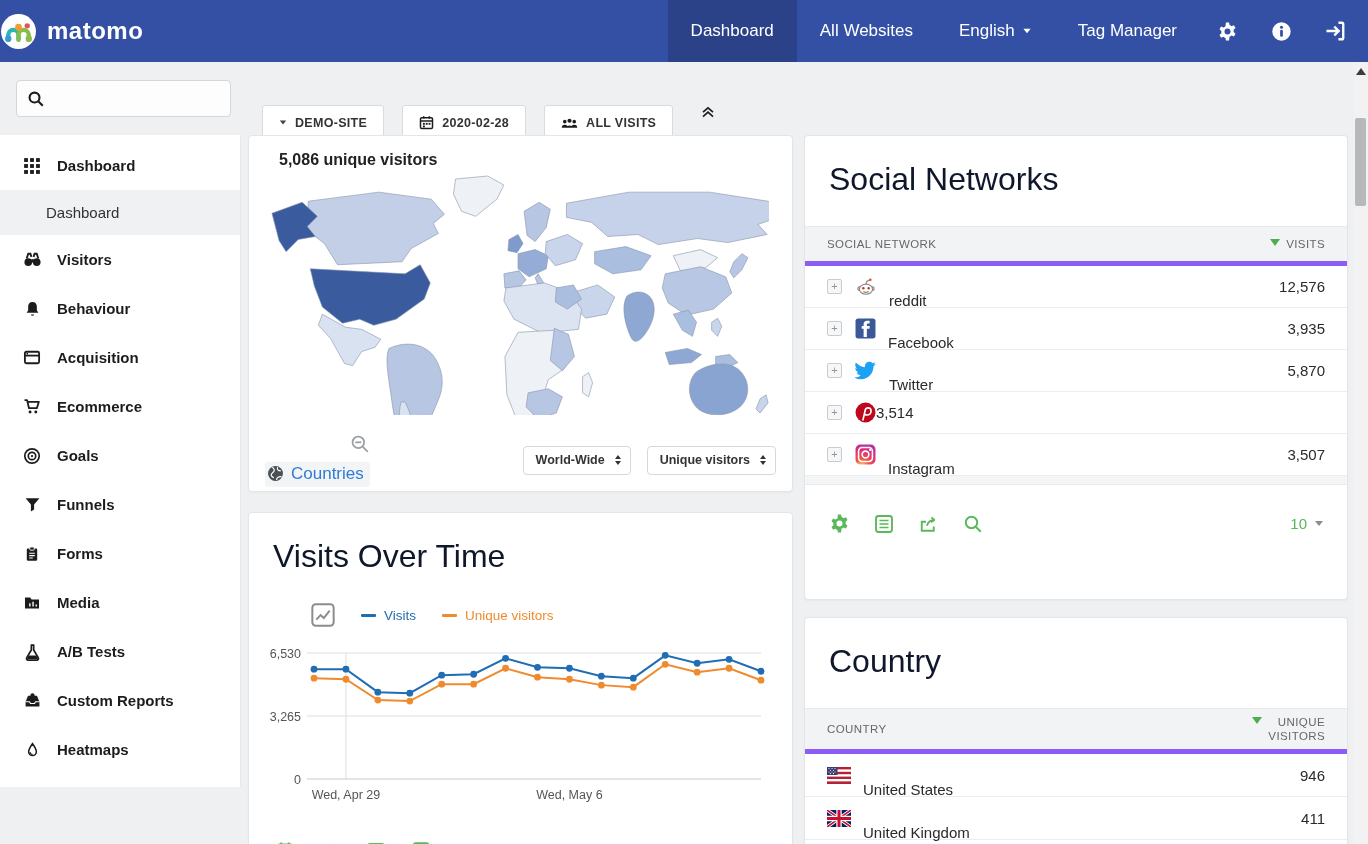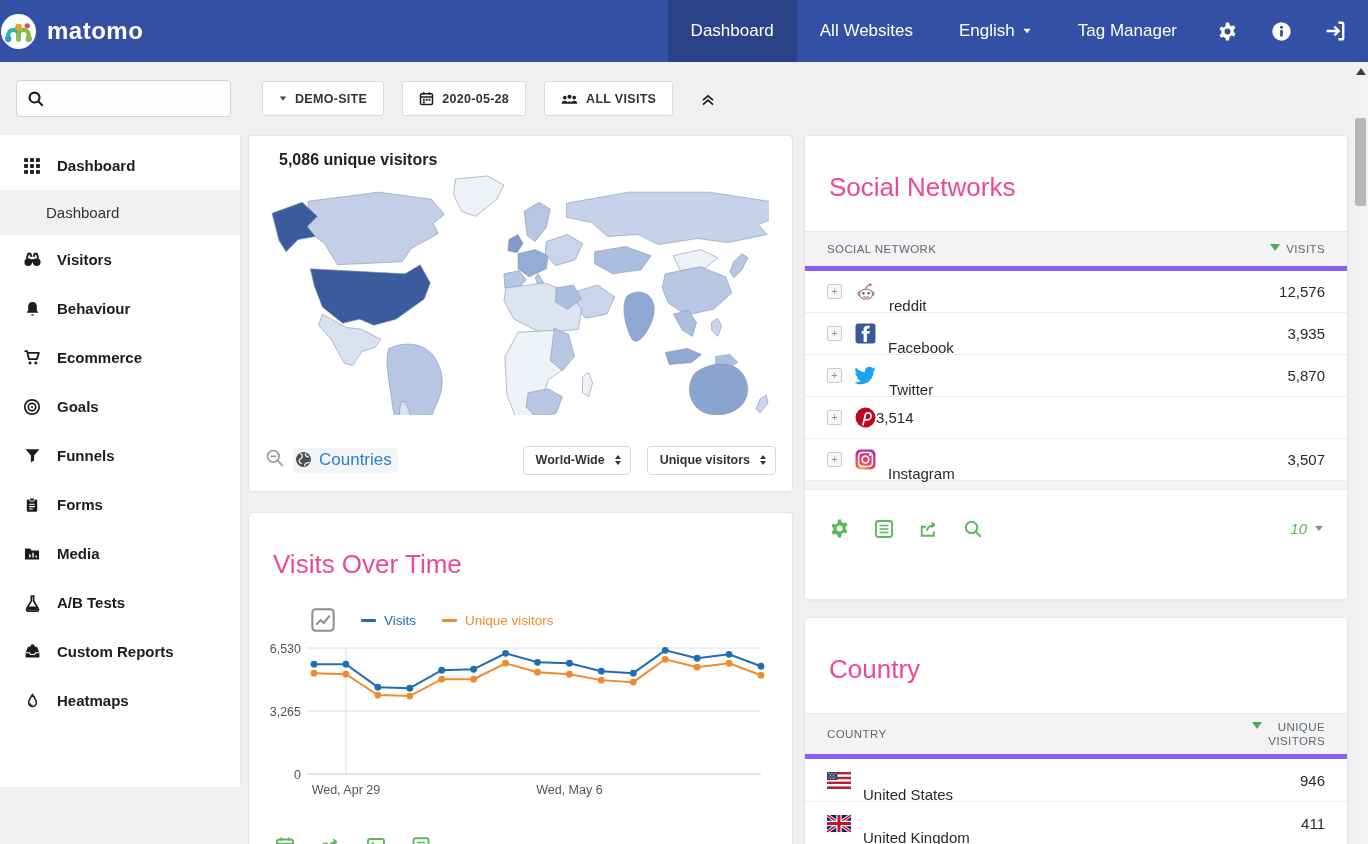--- a/index.html
+++ b/index.html
@@ -18,74 +18,74 @@
 
   
   .pagescroll { position:absolute; top:62px; right:0; width:14px; height:782px; background:#f2f2f2; z-index:25; }
   .pagescroll .arr { position:absolute; top:6px; left:2px; width:0; height:0; border-left:5px solid transparent; border-right:5px solid transparent; border-bottom:7px solid #3c3c3c; }
   .pagescroll .thumb { position:absolute; top:56px; left:1px; width:11px; height:88px; background:#b6b8ba; border-radius:2px; }
 
   
   .toolbar { position:absolute; top:62px; left:0; width:1354px; height:73px; display:flex; align-items:center; }
   .searchbox { position:absolute; left:16px; top:18px; width:215px; height:37px; background:#fdfdfd; border:1px solid #d4d6d8; border-radius:4px; display:flex; align-items:center; padding-left:10px; gap:8px; }
   .searchbox input { border:none; outline:none; background:transparent; font-size:14px; width:165px; }
-  .tb-btn { height:35px; background:#fff; border:1px solid #d9dbdd; border-radius:3px; display:flex; align-items:center; gap:8px; padding:0 16px; font-size:12.5px; font-weight:bold; color:#333; letter-spacing:.3px; cursor:pointer; }
+  .tb-btn { height:35px; background:#fff; border:1px solid #d9dbdd; border-radius:3px; display:flex; align-items:center; gap:8px; padding:0 16px; font-size:12.5px; font-weight:bold; color:#333; letter-spacing:.3px; cursor:pointer;margin-top:24px; }
   .tb-group { position:absolute; left:262px; top:19px; display:flex; gap:18px; align-items:center; }
   .caret-down-dark { width:0; height:0; border-left:4px solid transparent; border-right:4px solid transparent; border-top:5px solid #444; display:inline-block; }
   .collapse-btn { width:34px; height:35px; display:flex; align-items:center; justify-content:center; cursor:pointer; }
 
   
   .sidebar { position:absolute; top:135px; left:0; width:241px; height:652px; background:#fff; border-right:1px solid #e6e8ea; }
   .side-item { display:flex; align-items:center; gap:15px; height:49px; padding-left:22px; font-size:15px; font-weight:bold; color:#1c1c1c; cursor:pointer; }
   .side-sub { height:45px; display:flex; align-items:center; padding-left:46px; font-size:15px; color:#333; cursor:pointer; }
   .side-sub.active { background:#eff1f2; }
   .side-ic { width:20px; display:flex; justify-content:center; }
 
   
   .card { position:absolute; background:#fff; border:1px solid #e3e5e7; border-radius:4px; box-shadow:0 1px 2px rgba(0,0,0,.04); }
   #map-card      { left:248px; top:135px; width:545px; height:357px; }
   #visits-card   { left:248px; top:512px; width:545px; height:400px; }
   #social-card   { left:804px; top:135px; width:544px; height:465px; }
   #country-card  { left:804px; top:617px; width:544px; height:290px; }
 
-  .widget-title { font-size:26px; color:#ec4899; padding:36px 24px 10px; }
+  .widget-title { font-size:32px; color:#0f172a; padding:25px 24px 10px; }
   .map-title { font-size:16px; font-weight:bold; color:#222; padding:15px 30px 4px; }
 
   
   .mapbox { padding:2px 10px 0 14px; }
   .map-footer { position:absolute; left:0; bottom:0; width:100%; height:52px; display:flex; align-items:center; justify-content:space-between; padding:0 16px 10px 16px; }
-  .map-foot-left { display:flex; align-items:flex-start; gap:8px; }
+  .map-foot-left { display:flex; align-items:flex-end; gap:8px;flex-direction:column; }
   .countries-link { color:#2e7cd6; font-size:17px; cursor:pointer; background:#f3f4f5; padding:2px 6px 3px 2px; border-radius:3px; display:flex; align-items:center; gap:7px; }
   .mini-select { height:29px; background:#fff; border:1px solid #d6d8da; border-radius:4px; display:flex; align-items:center; gap:10px; padding:0 9px 0 12px; font-size:12.5px; font-weight:bold; color:#333; cursor:pointer; }
   .updown { display:flex; flex-direction:column; gap:2px; }
   .updown i { width:0; height:0; border-left:3.5px solid transparent; border-right:3.5px solid transparent; display:block; }
   .updown .u { border-bottom:4.5px solid #333; }
   .updown .d { border-top:4.5px solid #333; }
   .map-selects { display:flex; gap:16px; }
 
   
   .legend-row { display:flex; align-items:center; gap:26px; margin:18px 0 0 62px; }
   .legend-item { display:flex; align-items:center; gap:8px; font-size:13.5px; }
   .legend-dash { width:15px; height:3px; border-radius:1px; display:inline-block; }
-  .chart-wrap { margin-top:2px; }
+  .chart-wrap { margin-top:12px; }
   .vfooter { display:flex; gap:25px; margin:26px 0 0 26px; color:#5bb75b; }
   .vfooter .icn, .sfooter .icn { cursor:pointer; }
 
   
   .tbl-head { height:40px; background:#f2f3f4; border-top:1px solid #e8e8e8; border-bottom:5px solid #8b5cf6; display:flex; align-items:center; justify-content:space-between; padding:0 22px; color:#63686d; font-size:11.5px; letter-spacing:.4px; }
   .tbl-head .metric { display:flex; align-items:flex-start; gap:6px; text-align:right; line-height:1.25; }
   .sort-tri { width:0; height:0; border-left:5px solid transparent; border-right:5px solid transparent; border-top:7px solid #4cae4c; display:inline-block; margin-top:2px; }
   .trow { height:42px; display:flex; align-items:center; border-bottom:1px solid #ededee; padding:0 22px; font-size:15px; color:#2a2a2a; }
   .trow .grow { flex:1; }
   .expander { width:15px; height:15px; border:1px solid #c9cbcd; background:#f6f7f8; border-radius:2px; color:#909498; font-size:11px; line-height:13px; text-align:center; margin-right:13px; cursor:pointer; }
   .rowlabel { margin-left:12px;margin-top:28px; }
   .rowvalue { font-size:15px; color:#2a2a2a; }
   .sliver { height:9px; background:#f4f5f6; border-bottom:1px solid #e9eaeb; }
   .sfooter { display:flex; align-items:center; gap:24px; padding:28px 24px 0 24px; color:#5bb75b; }
-  .limit { margin-left:auto; display:flex; align-items:center; gap:8px; color:#5bb75b; font-size:15px; cursor:pointer;font-style:italic; }
+  .limit { margin-left:auto; display:flex; align-items:center; gap:8px; color:#5bb75b; font-size:15px; cursor:pointer; }
   .limit .caret-down-dark { border-top-color:#8a8d90; }
   .flag { width:24px; display:flex; }
 
   .icn { display:inline-flex; align-items:center; justify-content:center; }
   .icn svg { display:block; }
 </style>
 </head>
 <body>
 
 <div class="navbar">
@@ -163,21 +163,21 @@
       <span class="icn">
         <svg width="15" height="15" viewBox="0 0 16 16">
             <rect x="1.6" y="2.8" width="12.8" height="11.6" rx="1.4" stroke="#1c1c1c" stroke-width="1.6" fill="none"></rect>
             <path d="M1.6,6.4 h12.8 M5,1.2 v2.6 M11,1.2 v2.6" stroke="#1c1c1c" stroke-width="1.6"></path>
             <rect x="4.2" y="8.4" width="2" height="2" fill="#1c1c1c"></rect>
             <rect x="7.2" y="8.4" width="2" height="2" fill="#1c1c1c"></rect>
             <rect x="10.2" y="8.4" width="2" height="2" fill="#1c1c1c"></rect>
             <rect x="4.2" y="11.2" width="2" height="2" fill="#1c1c1c"></rect>
           </svg>
       </span>
-      <span>2020-05-28</span>
+      <span>2020-02-28</span>
     </div>
     <div class="tb-btn">
       <span class="icn">
         <svg width="17" height="15" viewBox="0 0 18 15">
             <circle cx="4" cy="6.6" r="1.9" fill="#1c1c1c"></circle>
             <circle cx="9" cy="5.6" r="2.2" fill="#1c1c1c"></circle>
             <circle cx="14" cy="6.6" r="1.9" fill="#1c1c1c"></circle>
             <path d="M0.8,13 a3.2,3.2 0 0 1 6.4,0 z M5.6,13 a3.6,3.6 0 0 1 6.8,0 z M10.8,13 a3.2,3.2 0 0 1 6.4,0 z" fill="#1c1c1c"></path>
           </svg>
       </span>
@@ -230,20 +230,32 @@
     <div class="side-item">
       <span class="side-ic">
         <span class="icn">
           <svg width="17" height="18" viewBox="0 0 16 16">
             <path d="M8,1.4 c-2.6,0 -4.1,1.9 -4.1,4.4 V9.4 L2.4,11.6 h11.2 L12.1,9.4 V5.8 C12.1,3.3 10.6,1.4 8,1.4 z" fill="#1c1c1c"></path>
             <path d="M6.4,13.2 a1.7,1.7 0 0 0 3.2,0 z" fill="#1c1c1c"></path>
           </svg>
         </span>
       </span>
       <span>Behaviour</span>
+    </div>
+    <div class="side-item">
+      <span class="side-ic">
+        <span class="icn">
+          <svg width="18" height="17" viewBox="0 0 16 16">
+            <rect x="1.3" y="2.6" width="13.4" height="10.8" rx="1.4" stroke="#1c1c1c" stroke-width="1.7" fill="none"></rect>
+            <path d="M1.3,6.2 h13.4" stroke="#1c1c1c" stroke-width="1.7"></path>
+            <circle cx="3.6" cy="4.4" r="0.8" fill="#1c1c1c"></circle>
+          </svg>
+        </span>
+      </span>
+      <span>Acquisition</span>
     </div>
     <div class="side-item">
       <span class="side-ic">
         <span class="icn">
           <svg width="19" height="17" viewBox="0 0 17 16">
             <path d="M1,2 h2.4 l1.8,7.6 h7.4 l1.9,-6 H4.4" stroke="#1c1c1c" stroke-width="1.7" fill="none" stroke-linejoin="round"></path>
             <circle cx="6.2" cy="13.2" r="1.4" fill="#1c1c1c"></circle>
             <circle cx="11.6" cy="13.2" r="1.4" fill="#1c1c1c"></circle>
           </svg>
         </span>

